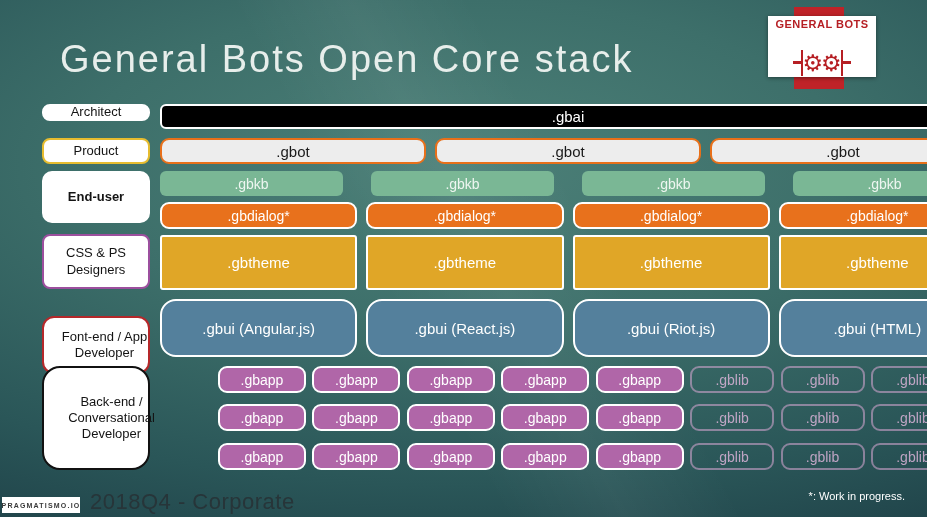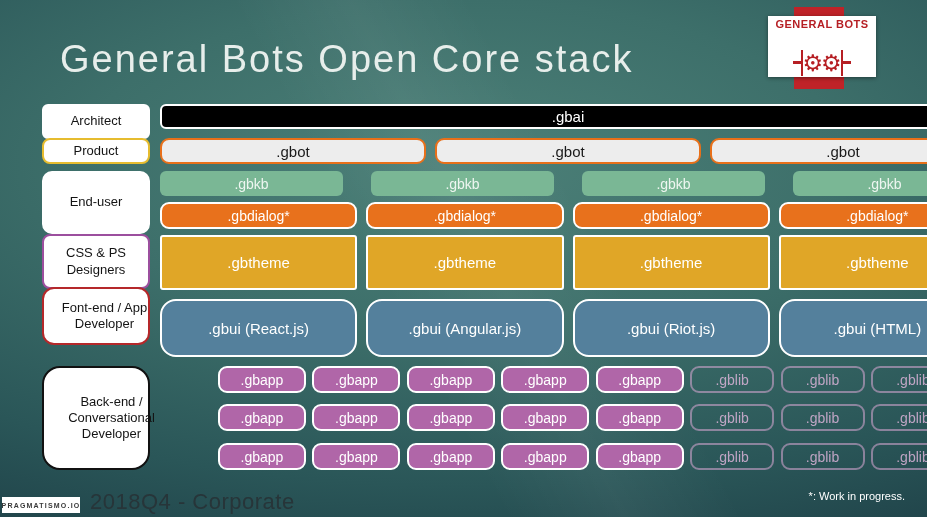--- a/index.html
+++ b/index.html
@@ -26,25 +26,25 @@
   .gtick { width:8px; height:2.5px; background:#b61f24; }
   .gbar  { width:2.5px; height:26px; background:#b61f24; }
   .gear-glyph { font-size:23px; line-height:26px; margin:0 -1px; }
   
   .row-label {
     position:absolute; left:42px; width:108px; box-sizing:border-box;
     background:#ffffff; border:2px solid #ffffff; border-radius:8px;
     display:flex; align-items:center; justify-content:center; text-align:center;
     font-size:13px; color:#141414; line-height:1.25; white-space:pre-line;
   }
-  #label-architect { top:104px; height:35px;border-radius:6px; }
+  #label-architect { top:104px; height:17px; }
   #label-product   { top:138px; height:26px; border-color:#e6bc2f; }
-  #label-enduser   { top:171px; height:63px; border-radius:10px; }
+  #label-enduser   { top:171px; height:52px; border-radius:10px;font-weight:bold; }
   #label-designers { top:234px; height:55px; border-color:#9c4f9e; }
-  #label-frontend  { top:287px; height:58px; border-color:#b5282a; border-radius:12px;padding-left:17px; }
+  #label-frontend  { top:316px; height:58px; border-color:#b5282a; border-radius:12px;padding-left:17px; }
   #label-backend   { top:366px; height:104px; border-color:#111111; border-radius:18px;padding-left:31px; }
   
   .band { position:absolute; left:160px; width:816px; display:flex; gap:9px; }
   .band > div { flex:1; height:100%; }
   #band-gbai     { top:104px; height:25px; }
   #band-gbot     { top:138px; height:26px; }
   #band-gbkb     { top:171px; height:25px;gap:28px; }
   #band-gbdialog { top:202px; height:27px; }
   #band-gbtheme  { top:235px; height:55px; }
   #band-gbui     { top:299px; height:58px; }
@@ -128,22 +128,22 @@
   </div>
 
   <div class="band" id="band-gbtheme">
     <div class="box gbtheme">.gbtheme</div>
     <div class="box gbtheme">.gbtheme</div>
     <div class="box gbtheme">.gbtheme</div>
     <div class="box gbtheme">.gbtheme</div>
   </div>
 
   <div class="band" id="band-gbui">
+    <div class="box gbui">.gbui (Angular.js)</div>
     <div class="box gbui">.gbui (React.js)</div>
-    <div class="box gbui">.gbui (Angular.js)</div>
     <div class="box gbui">.gbui (Riot.js)</div>
     <div class="box gbui">.gbui (HTML)</div>
   </div>
 
   <div class="backend-row" id="backend-row-1">
     <div class="box gbapp">.gbapp</div>
     <div class="box gbapp">.gbapp</div>
     <div class="box gbapp">.gbapp</div>
     <div class="box gbapp">.gbapp</div>
     <div class="box gbapp">.gbapp</div>

